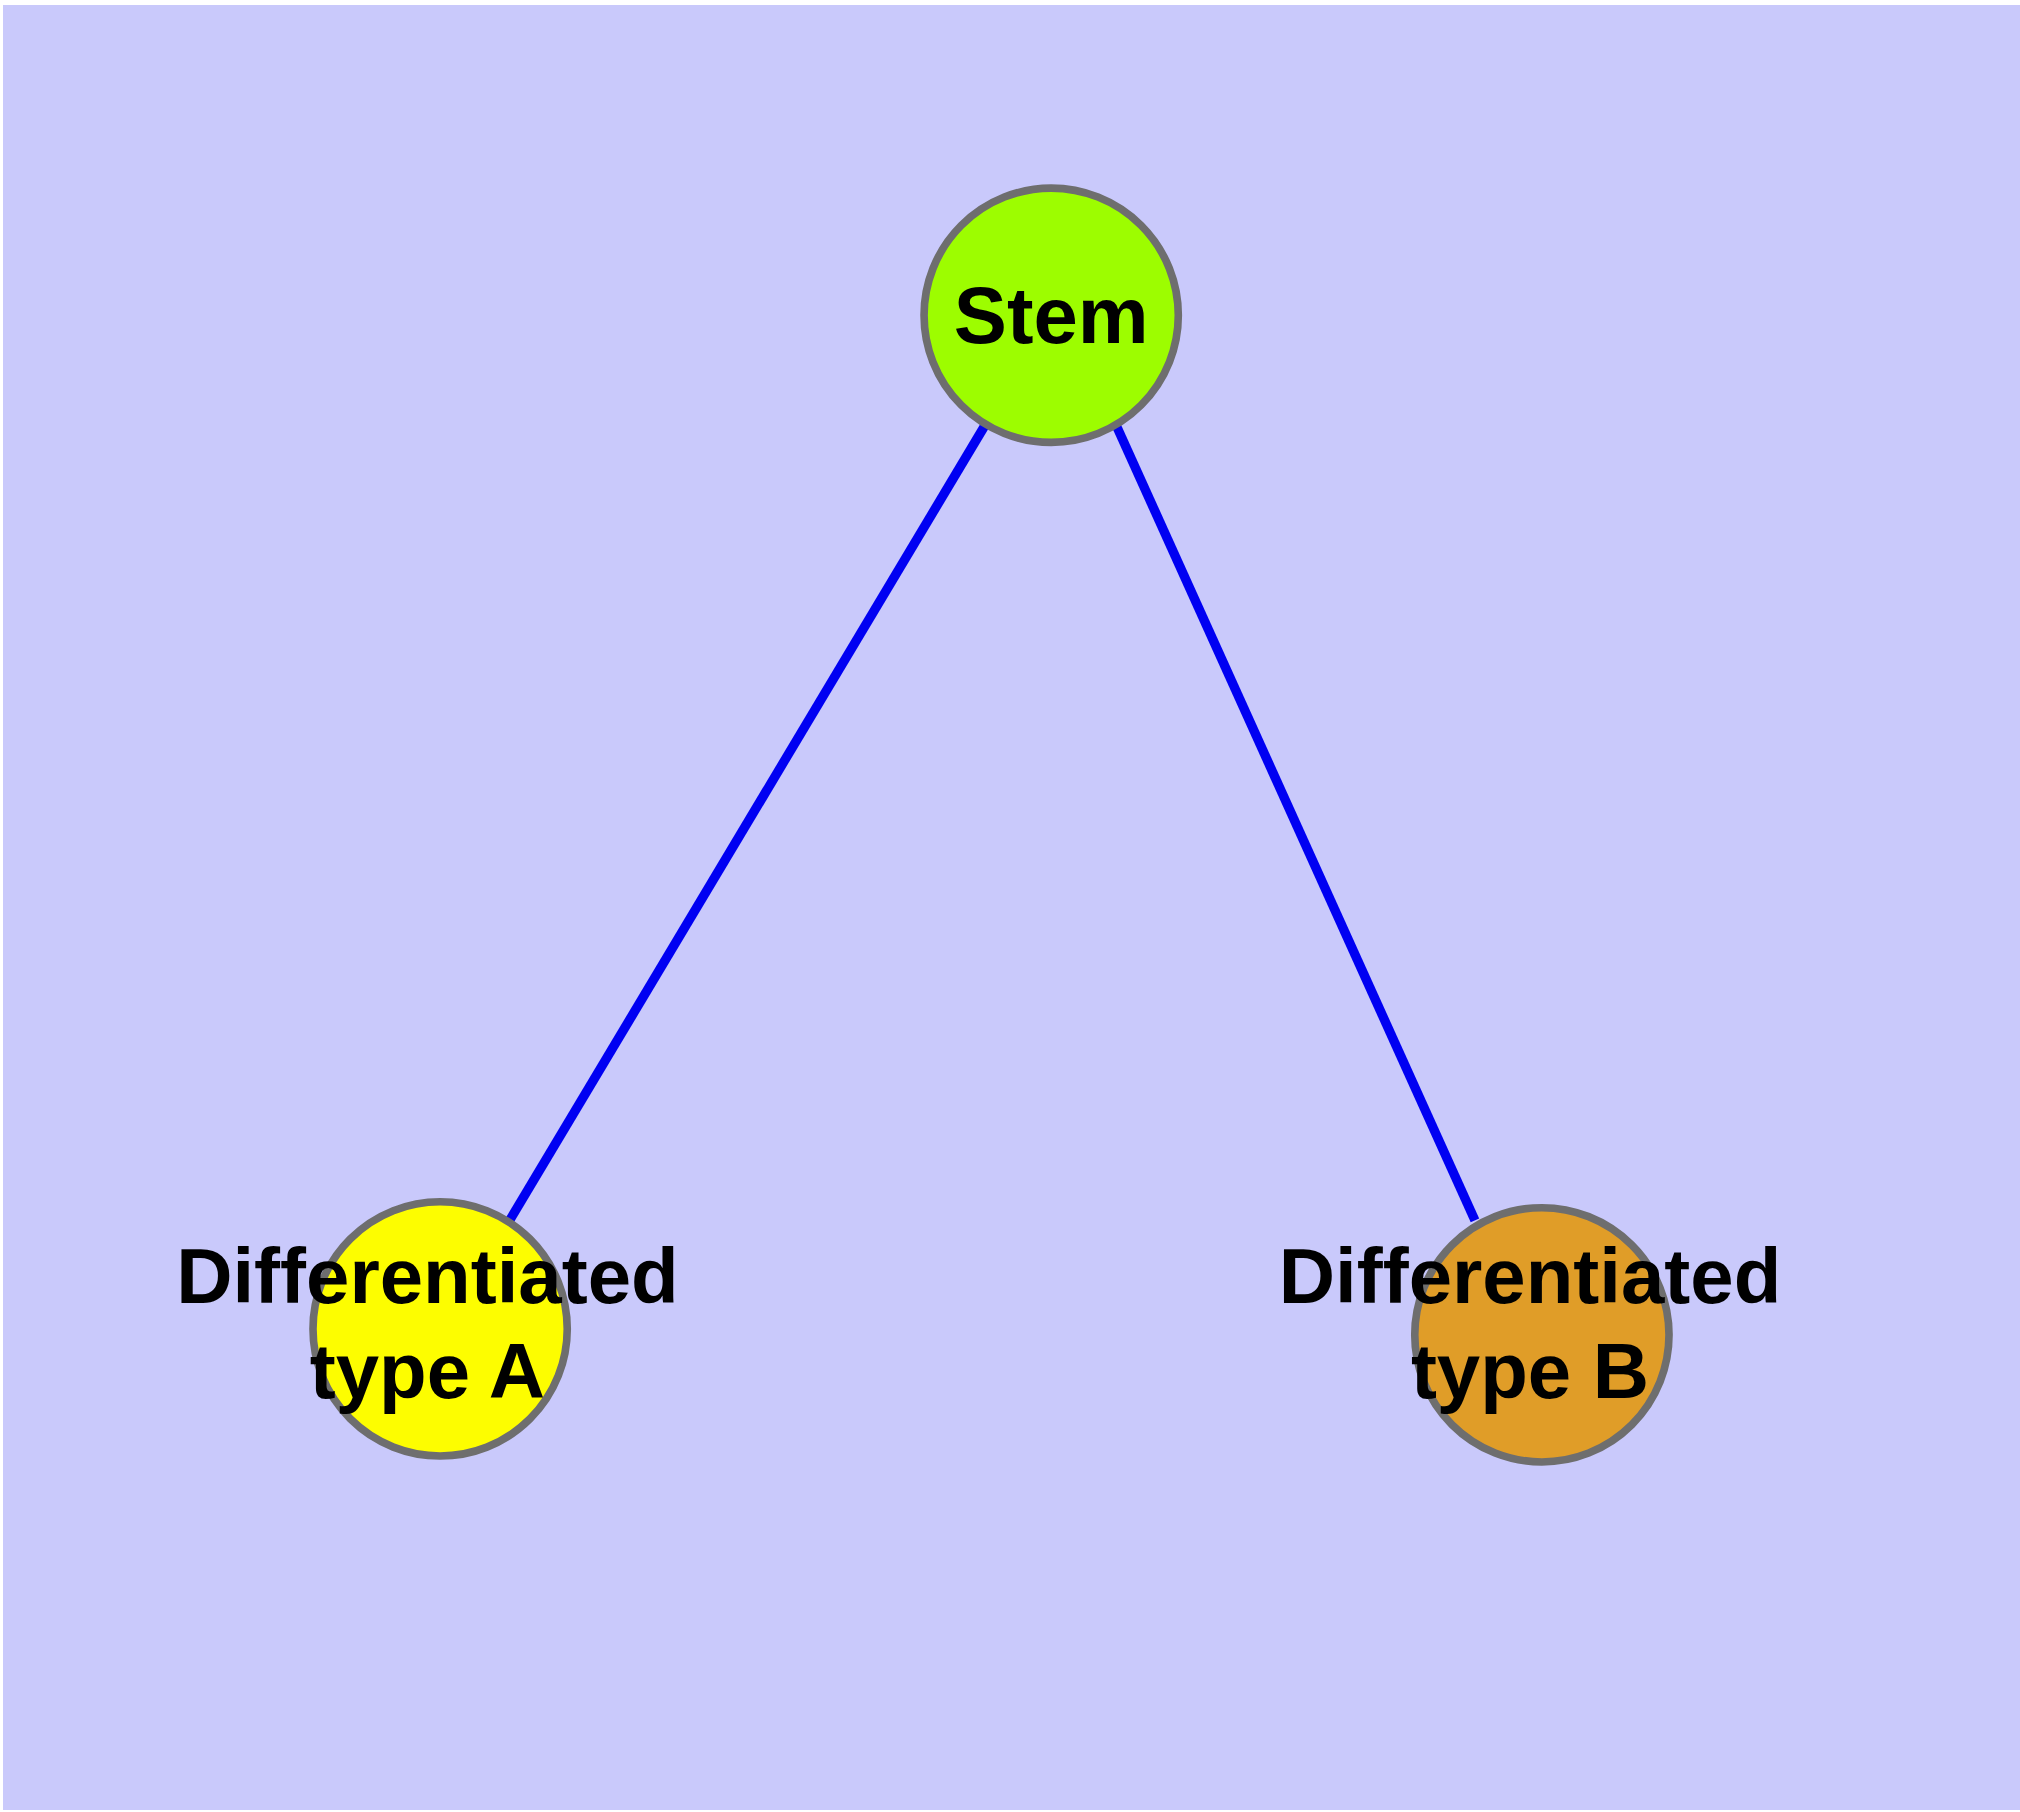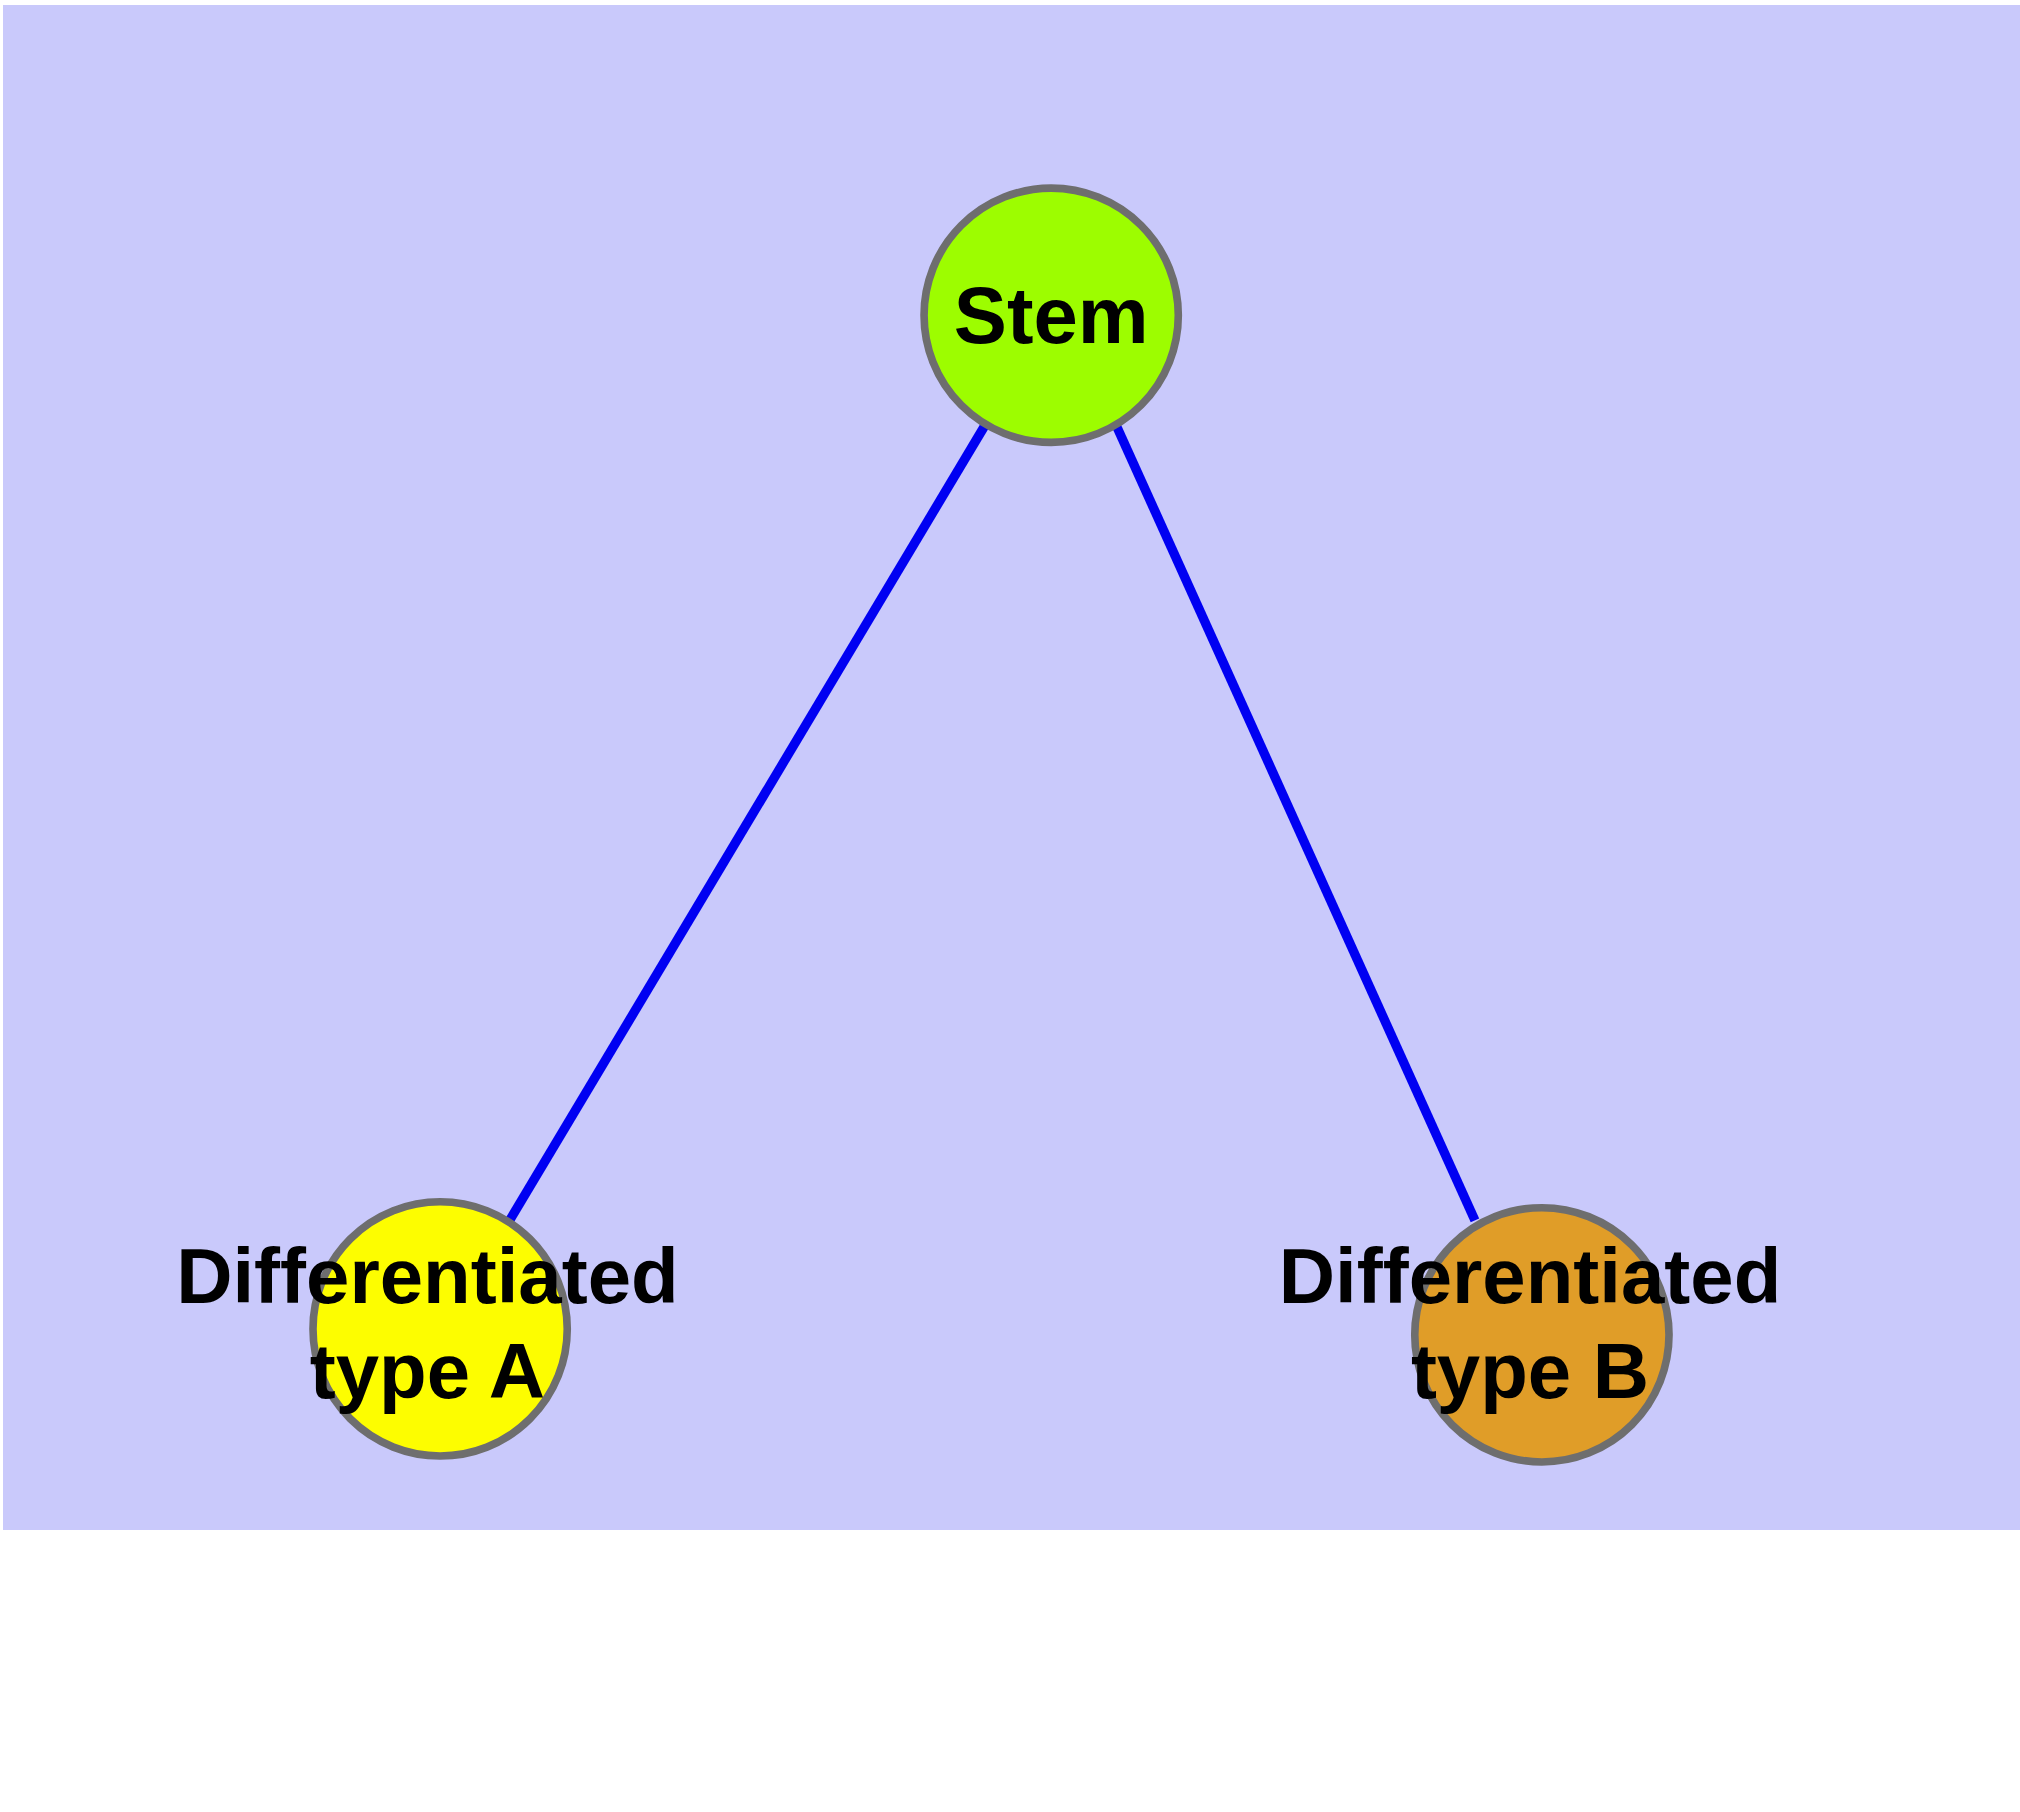--- a/index.html
+++ b/index.html
@@ -4,21 +4,21 @@
 <title>Cell differentiation graph</title>
 <style>
   html, body {
     margin: 0;
     padding: 0;
     background: #ffffff;
   }
   #stage {
     position: relative;
     width: 2021px;
-    height: 1530px;
+    height: 1810px;
     background: #ffffff;
     overflow: hidden;
     font-family: "Liberation Sans", "DejaVu Sans", sans-serif;
   }
   #canvas {
     position: absolute;
     left: 3.4px;
     top: 5.1px;
     width: 2017px;
     height: 1807px;

